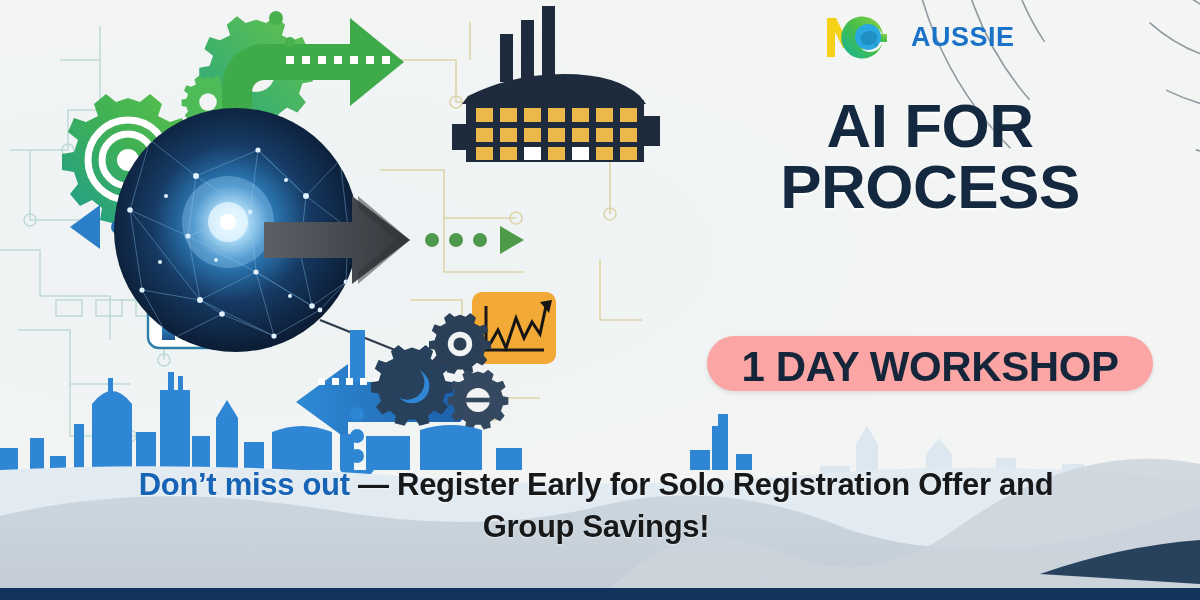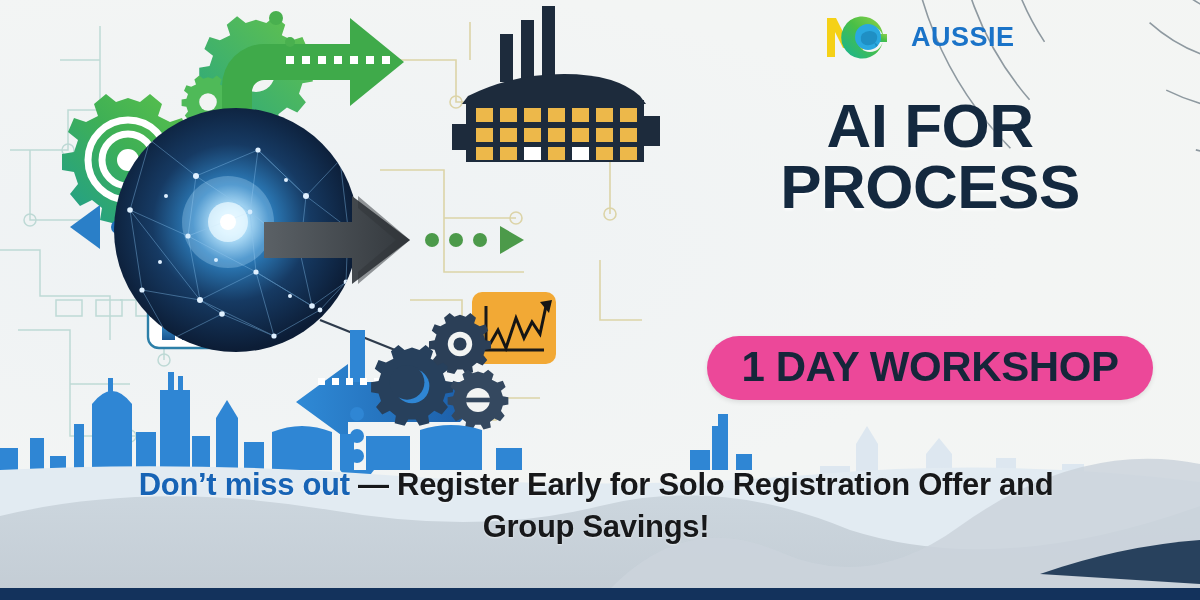--- a/index.html
+++ b/index.html
@@ -53,23 +53,23 @@
     text-shadow:0 2px 3px rgba(255,255,255,.85);
     white-space:nowrap;
   }
   .headline .line.l3{font-size:60px;letter-spacing:-1.6px;}
 
   .badge-wrap{
     position:absolute;left:660px;top:336px;width:540px;
     display:flex;justify-content:center;
   }
   .badge{
-    background:#ec4899;
+    background:#fca5a5;
     border-radius:34px;
-    padding:9px 34px 11px;
+    padding:9px 34px 2px;
     font-size:42px;font-weight:bold;color:#16263a;
     letter-spacing:-0.4px;line-height:1.05;
     font-family:"Liberation Sans",sans-serif;
     box-shadow:0 2px 5px rgba(0,0,0,.10);
     white-space:nowrap;
   }
 
   
   .caption{
     position:absolute;left:0;bottom:52px;width:1192px;

